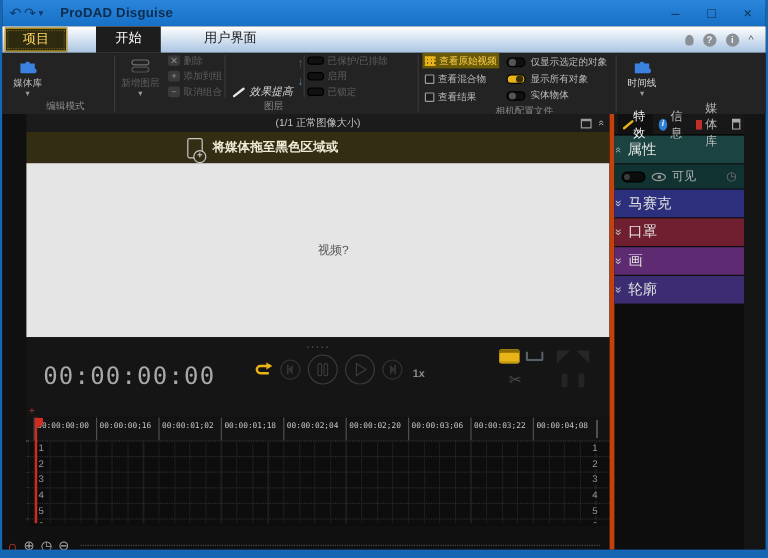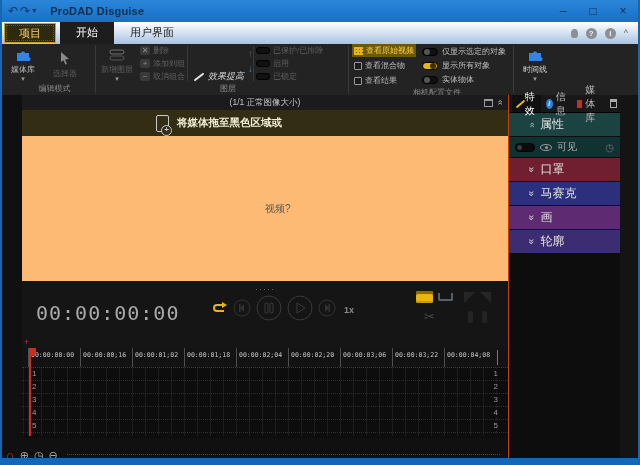--- a/index.html
+++ b/index.html
@@ -14,21 +14,21 @@
     color:#0b2f56; font-size:11px; }
   .qat { display:flex; align-items:center; gap:2px; padding-left:6px; }
   .tb-ic { color:#0c3a6b; font-size:12px; line-height:20px; cursor:default; }
   .tb-ic.sm { font-size:8px; }
   .apptitle { color:#0e2d4e; font-size:11px; margin-left:14px; font-weight:bold; letter-spacing:.2px; }
   .winctl { margin-left:auto; display:flex; }
   .winctl span { width:30px; text-align:center; font-size:12px; color:#0e2d4e; line-height:22px; }
 
   
   .tabstrip { position:absolute; left:0; top:22px; width:636px; height:22px;
-    background:linear-gradient(#ffffff,#a9c4e2); display:flex; align-items:stretch; }
+    background:linear-gradient(#ffffff,#a9c4e2); display:flex; align-items:stretch;gap:20px; }
   .proj-btn { margin:1px 4px 1px 2px; padding:0 14px; background:#2e2a10; color:#ffd75e;
     border:1px solid #c9a227; outline:1px dotted #6b5a18; outline-offset:-3px;
     font-size:11px; line-height:18px; }
   .tab { padding:0 16px; font-size:11px; line-height:21px; color:#1a1a1a; }
   .tab.active { background:#1d1d1d; color:#fff; }
   .strip-icons { margin-left:auto; display:flex; align-items:center; gap:8px; padding-right:10px; }
   .ico-circle { width:11px; height:11px; border-radius:50%; background:#8a9096; color:#eef2f6;
     font-size:8px; line-height:11px; text-align:center; font-weight:bold; }
   .ico-bulb { width:7px; height:9px; border-radius:50% 50% 40% 40%; background:#8a9096; }
   .ico-collapse { color:#5a6268; font-size:9px; }
@@ -66,38 +66,38 @@
   .togrow { display:flex; align-items:center; gap:4px; font-size:8px; white-space:nowrap; }
   .pill { width:16px; height:8px; border-radius:4px; background:#101010; border:1px solid #000; position:relative; }
   .pill::after { content:""; position:absolute; width:6px; height:6px; border-radius:50%; top:0; left:1px; background:#555; }
   .pill.on { background:#e9b418; }
   .pill.on::after { left:auto; right:1px; background:#3a2f00; }
 
   .puzzle-ic svg { display:block; }
 
   
   .main { position:absolute; left:0; top:95px; width:506px; height:363px; background:#101010;padding-left:20px; }
-  .panel { position:absolute; left:506px; top:95px; width:112px; height:363px; background:#0d0d0d; border-left:1px solid #c2410c; }
+  .panel { position:absolute; left:506px; top:95px; width:112px; height:363px; background:#0d0d0d; border-left:4px solid #c2410c; }
 
   .pv-head { height:15px; background:#1b1b1b; color:#c4c4c4; font-size:8.5px; line-height:15px;
     text-align:center; position:relative; }
   .pv-head .hicons { position:absolute; right:5px; top:0; display:flex; gap:5px; align-items:center; height:15px; }
   .sqr { width:9px; height:8px; border:1px solid #9a9a9a; border-top-width:2px; }
   .rot-up { display:inline-block; transform:rotate(-90deg); font-size:9px; color:#bbb; }
   .rot-dn { display:inline-block; transform:rotate(90deg); font-size:10px; color:#ccc; }
 
   .dropbar { height:26px; background:#332d13; display:flex; align-items:center; justify-content:center;
     gap:8px; color:#efecd6; font-size:10.5px; font-weight:bold; }
   .droplink { text-decoration:underline;margin-top:40px; }
   .doc-ic { position:relative; width:13px; height:17px; border:1.5px solid #c9c9c9; border-radius:2px; }
   .doc-ic::after { content:"+"; position:absolute; right:-4px; bottom:-5px; width:9px; height:9px;
     border-radius:50%; background:#332d13; border:1.5px solid #c9c9c9; color:#c9c9c9;
     font-size:8px; line-height:8px; text-align:center; font-weight:bold; }
 
-  .viewport { height:145px; background:#fdba74; position:relative; }
+  .viewport { height:145px; background:#e5e5e5; position:relative; }
   .vp-label { position:absolute; left:243px; top:66px; color:#585858; font-size:10px; }
 
   .transport { height:67px; background:#151515; position:relative; }
   .timecode { position:absolute; left:14px; top:20px; color:#a9a9a9; font-size:20px;
     font-family:"DejaVu Sans Mono", monospace; letter-spacing:1px; }
   .dots { position:absolute; left:0; right:0; top:3px; text-align:center; color:#6a6a6a; font-size:9px; letter-spacing:1px; }
   .controls { position:absolute; left:188px; top:14px; display:flex; align-items:center; gap:5px; }
   .speed { color:#8b8b8b; font-size:9px; font-weight:bold; margin-left:3px; }
   .tr-right { position:absolute; right:12px; top:8px; width:80px; height:46px; }
   .mark-in { position:absolute; left:0; top:2px; width:17px; height:12px; background:#e9b418; border-radius:2px;
@@ -137,21 +137,21 @@
   .ptab { display:flex; align-items:center; gap:3px; padding:0 3px; color:#b9b9b9; height:100%; }
   .ptab.active { color:#fff; background:#101010; }
   .pen-y { width:10px; height:10px; position:relative; }
   .pen-y::before { content:""; position:absolute; left:0; top:4px; width:11px; height:2px;
     background:#e9b418; transform:rotate(-40deg); border-radius:1px; }
   .info-ic { width:10px; height:10px; border-radius:50%; background:#2e7fd6; color:#fff;
     font-size:7px; line-height:10px; text-align:center; font-style:italic; font-weight:bold; }
   .red-sq { width:8px; height:8px; background:#c03028; }
   .ptab-panelic { margin-left:auto; width:10px; height:9px; border:1px solid #aaa; border-top-width:3px; }
 
-  .sec { height:23px; display:flex; align-items:center; gap:6px; padding:0 20px; color:#e2e2e2;
+  .sec { height:23px; display:flex; align-items:center; gap:6px; padding:0 0; color:#e2e2e2;
     font-size:12px; margin-bottom:1px; }
   .sec-attr { background:#1b4341; }
   .vis-row { height:20px; background:#103230; display:flex; align-items:center; gap:5px; padding:0 6px;
     color:#b5b5b5; font-size:10px; margin-bottom:1px; }
   .eye { width:12px; height:7px; border:1px solid #9a9a9a; border-radius:50%; position:relative; }
   .eye::after { content:""; position:absolute; left:4px; top:1.5px; width:3px; height:3px; border-radius:50%; background:#9a9a9a; }
   .vis-clock { margin-left:auto; color:#6f6f6f; font-size:10px; }
   .vis-toggle { width:20px; height:9px; background:#0c0c0c; border:1px solid #000; border-radius:5px; position:relative; }
   .vis-toggle::after { content:""; position:absolute; left:1px; top:1px; width:5px; height:5px; border-radius:50%; background:#3c3c3c; }
 
@@ -194,28 +194,20 @@
     <div class="rgroup" style="width:93px;">
       <div class="rbody">
         <div class="bigbtn">
           <span class="puzzle-ic">
             <svg width="16" height="14" viewBox="0 0 16 14">
                 <path d="M2 4h4c0-2 4-2 4 0h4v4c2 0 2 4 0 4H2z" fill="#3b82e0"></path>
               </svg>
           </span>
           <span class="lbl">媒体库</span>
           <span class="caret">▾</span>
-        </div>
-        <div class="bigbtn disabled">
-          <span>
-            <svg width="13" height="14" viewBox="0 0 13 14">
-                <path d="M2 1 L10 8 L6 8.5 L8 13 L6.3 13.6 L4.5 9.2 L2 11 Z" fill="#8a8a8a"></path>
-              </svg>
-          </span>
-          <span class="lbl">选择器</span>
         </div>
       </div>
       <div class="rfoot">编辑模式</div>
     </div>
     <div class="vsep"></div>
 
     <div class="rgroup" style="width:252px;">
       <div class="rbody">
         <div class="bigbtn disabled">
           <span>
@@ -466,28 +458,28 @@
       <span class="rot-up">»</span>
       <span>属性</span>
     </div>
     <div class="vis-row">
       <span class="vis-toggle"></span>
       <span class="eye"></span>
       <span>可见</span>
       <span class="vis-clock">◷</span>
     </div>
 
+    <div class="sec" style="background:#2c2f7c;">
+      <span class="rot-dn">»</span>
+      <span>马赛克</span>
+    </div>
     <div class="sec" style="background:#701f30;">
       <span class="rot-dn">»</span>
       <span>口罩</span>
     </div>
-    <div class="sec" style="background:#2c2f7c;">
-      <span class="rot-dn">»</span>
-      <span>马赛克</span>
-    </div>
     <div class="sec" style="background:#5e2a71;">
       <span class="rot-dn">»</span>
       <span>画</span>
     </div>
     <div class="sec" style="background:#3c2d72;">
       <span class="rot-dn">»</span>
       <span>轮廓</span>
     </div>
   </div>
 

